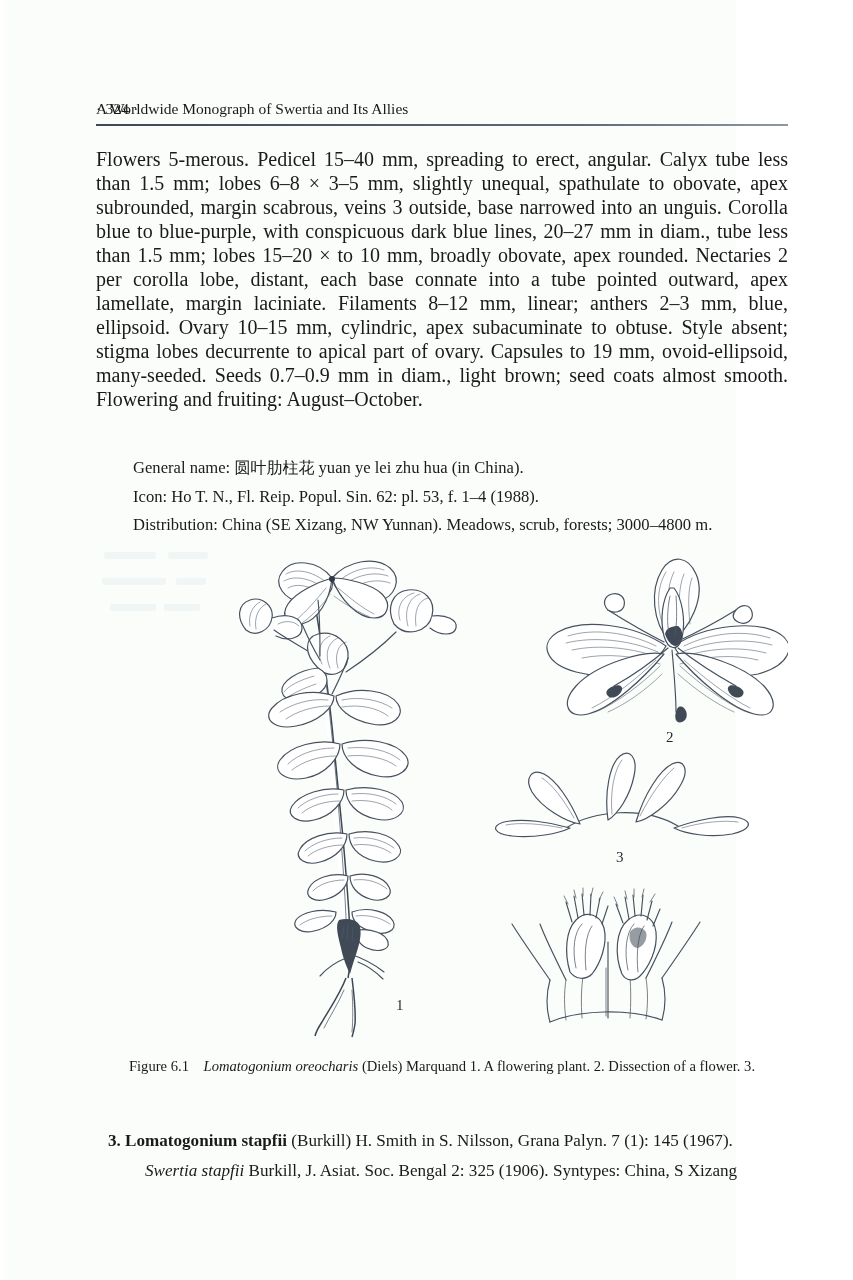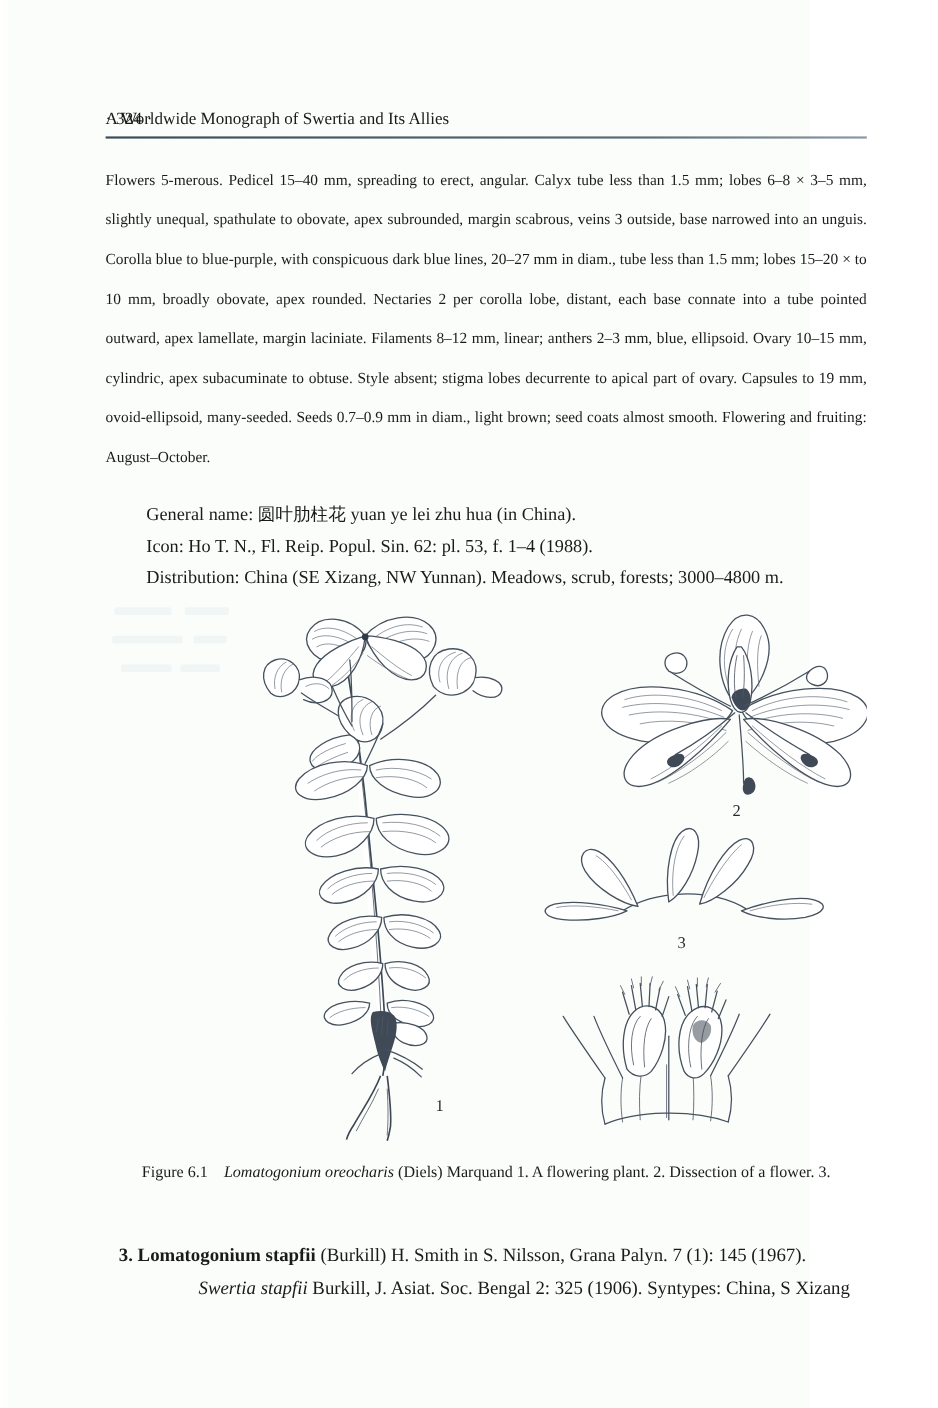--- a/index.html
+++ b/index.html
@@ -69,22 +69,22 @@
     height: 2px;
     background: linear-gradient(to right, #3c4a57 0%, #5d6b78 70%, #8d98a4 100%);
   }
 
   
   #bodytext {
     position: absolute;
     left: 96px;
     top: 147px;
     width: 692px;
-    font-size: 14px;
-    line-height: 36px;
+    font-size: 20px;
+    line-height: 24px;
     text-align: justify;
     text-justify: inter-word;
     hyphens: none;
   }
   #bodytext p { margin: 0; }
 
   
   #notes {
     position: absolute;
     left: 133px;
@@ -127,21 +127,20 @@
     left: 108px;
     top: 1126px;
     width: 700px;
     font-size: 17.1px;
     line-height: 29.5px;
   }
   #entry .entry-head { font-weight: bold; }
   #entry .entry-line2 {
     display: block;
     padding-left: 37px;
-    text-align: center;
   }
 </style>
 </head>
 <body>
 
 <div id="page">
 
   <div class="ghost" style="left:104px; top:552px; width:52px; height:7px;"></div>
   <div class="ghost" style="left:168px; top:552px; width:40px; height:7px;"></div>
   <div class="ghost" style="left:102px; top:578px; width:64px; height:7px;"></div>

